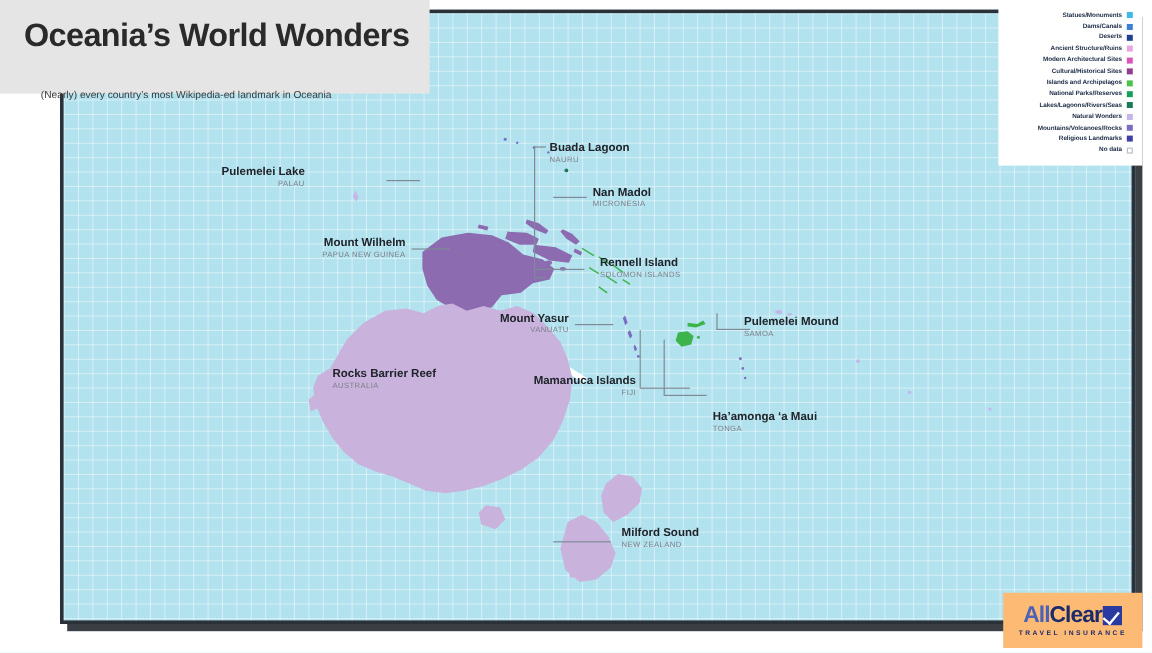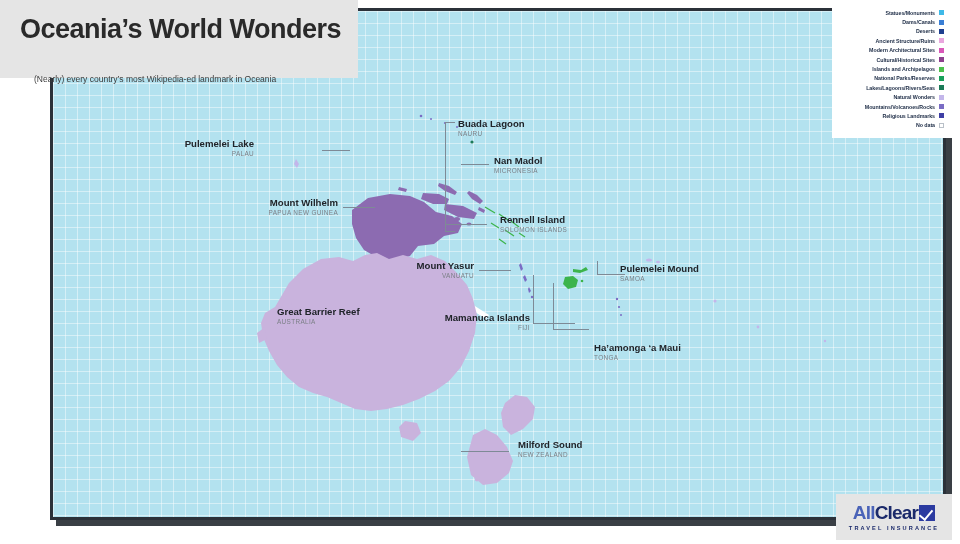--- a/index.html
+++ b/index.html
@@ -75,21 +75,21 @@
   }
   .lbl.right{text-align:right;}
 
   .lead{position:absolute;background:#7e8a96;z-index:4;}
   .lead.h{height:1px;}
   .lead.v{width:1px;}
 
   
   .logo-card{
     position:absolute;right:8px;bottom:4px;width:116px;height:46px;
-    background:#e5e5e5;z-index:7;
+    background:#fdba74;z-index:7;
     display:flex;flex-direction:column;
     align-items:center;justify-content:center;
   }
   .logo-main{
     display:flex;align-items:center;justify-content:center;
     font-size:19px;font-weight:bold;letter-spacing:-0.8px;line-height:20px;
   }
   .logo-all{color:#4a63b8;}
   .logo-clear{color:#1b2a6b;}
   .logo-tick{
@@ -317,21 +317,21 @@
     <div class="name">Mount Yasur</div>
     <div class="country">VANUATU</div>
   </div>
 
   <div class="lbl" style="left:620px;top:263px;">
     <div class="name">Pulemelei Mound</div>
     <div class="country">SAMOA</div>
   </div>
 
   <div class="lbl" style="left:277px;top:306px;">
-    <div class="name">Great Barrier Reef</div>
+    <div class="name">Rocks Barrier Reef</div>
     <div class="country">AUSTRALIA</div>
   </div>
 
   <div class="lbl right" style="left:350px;top:312px;width:180px;">
     <div class="name">Mamanuca Islands</div>
     <div class="country">FIJI</div>
   </div>
 
   <div class="lbl" style="left:594px;top:318px;margin-top:24px;">
     <div class="name">Ha’amonga ‘a Maui</div>

